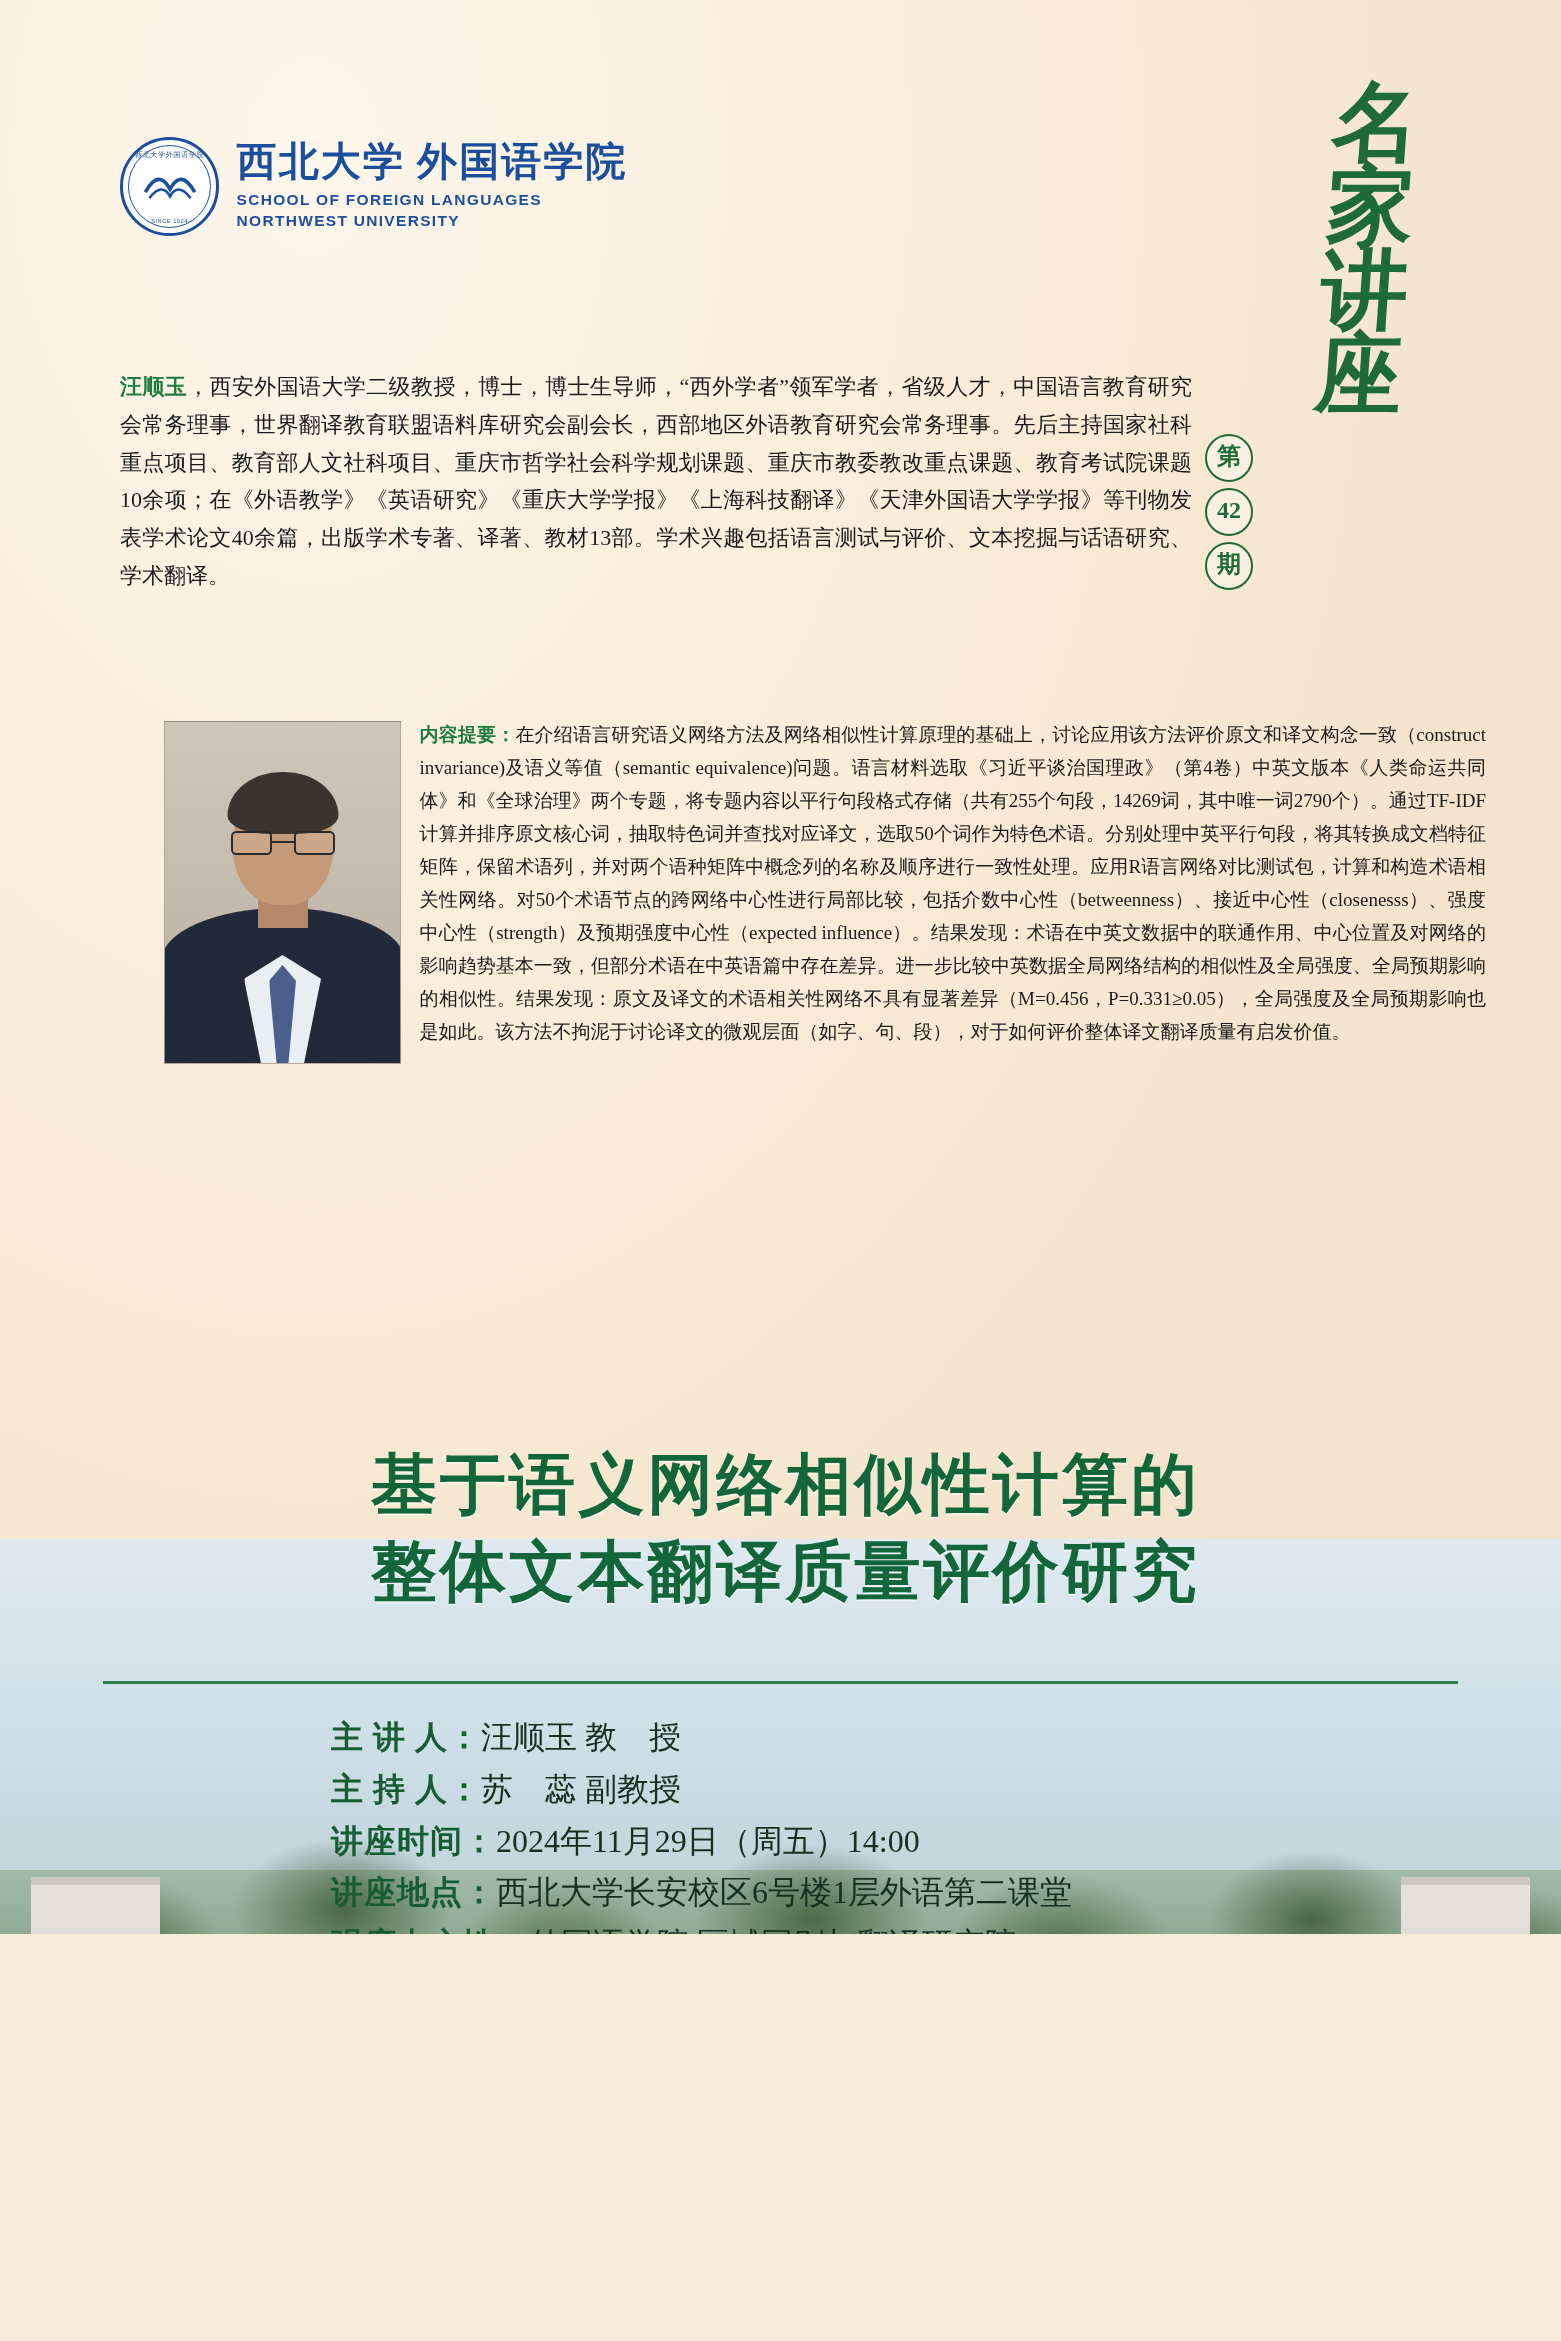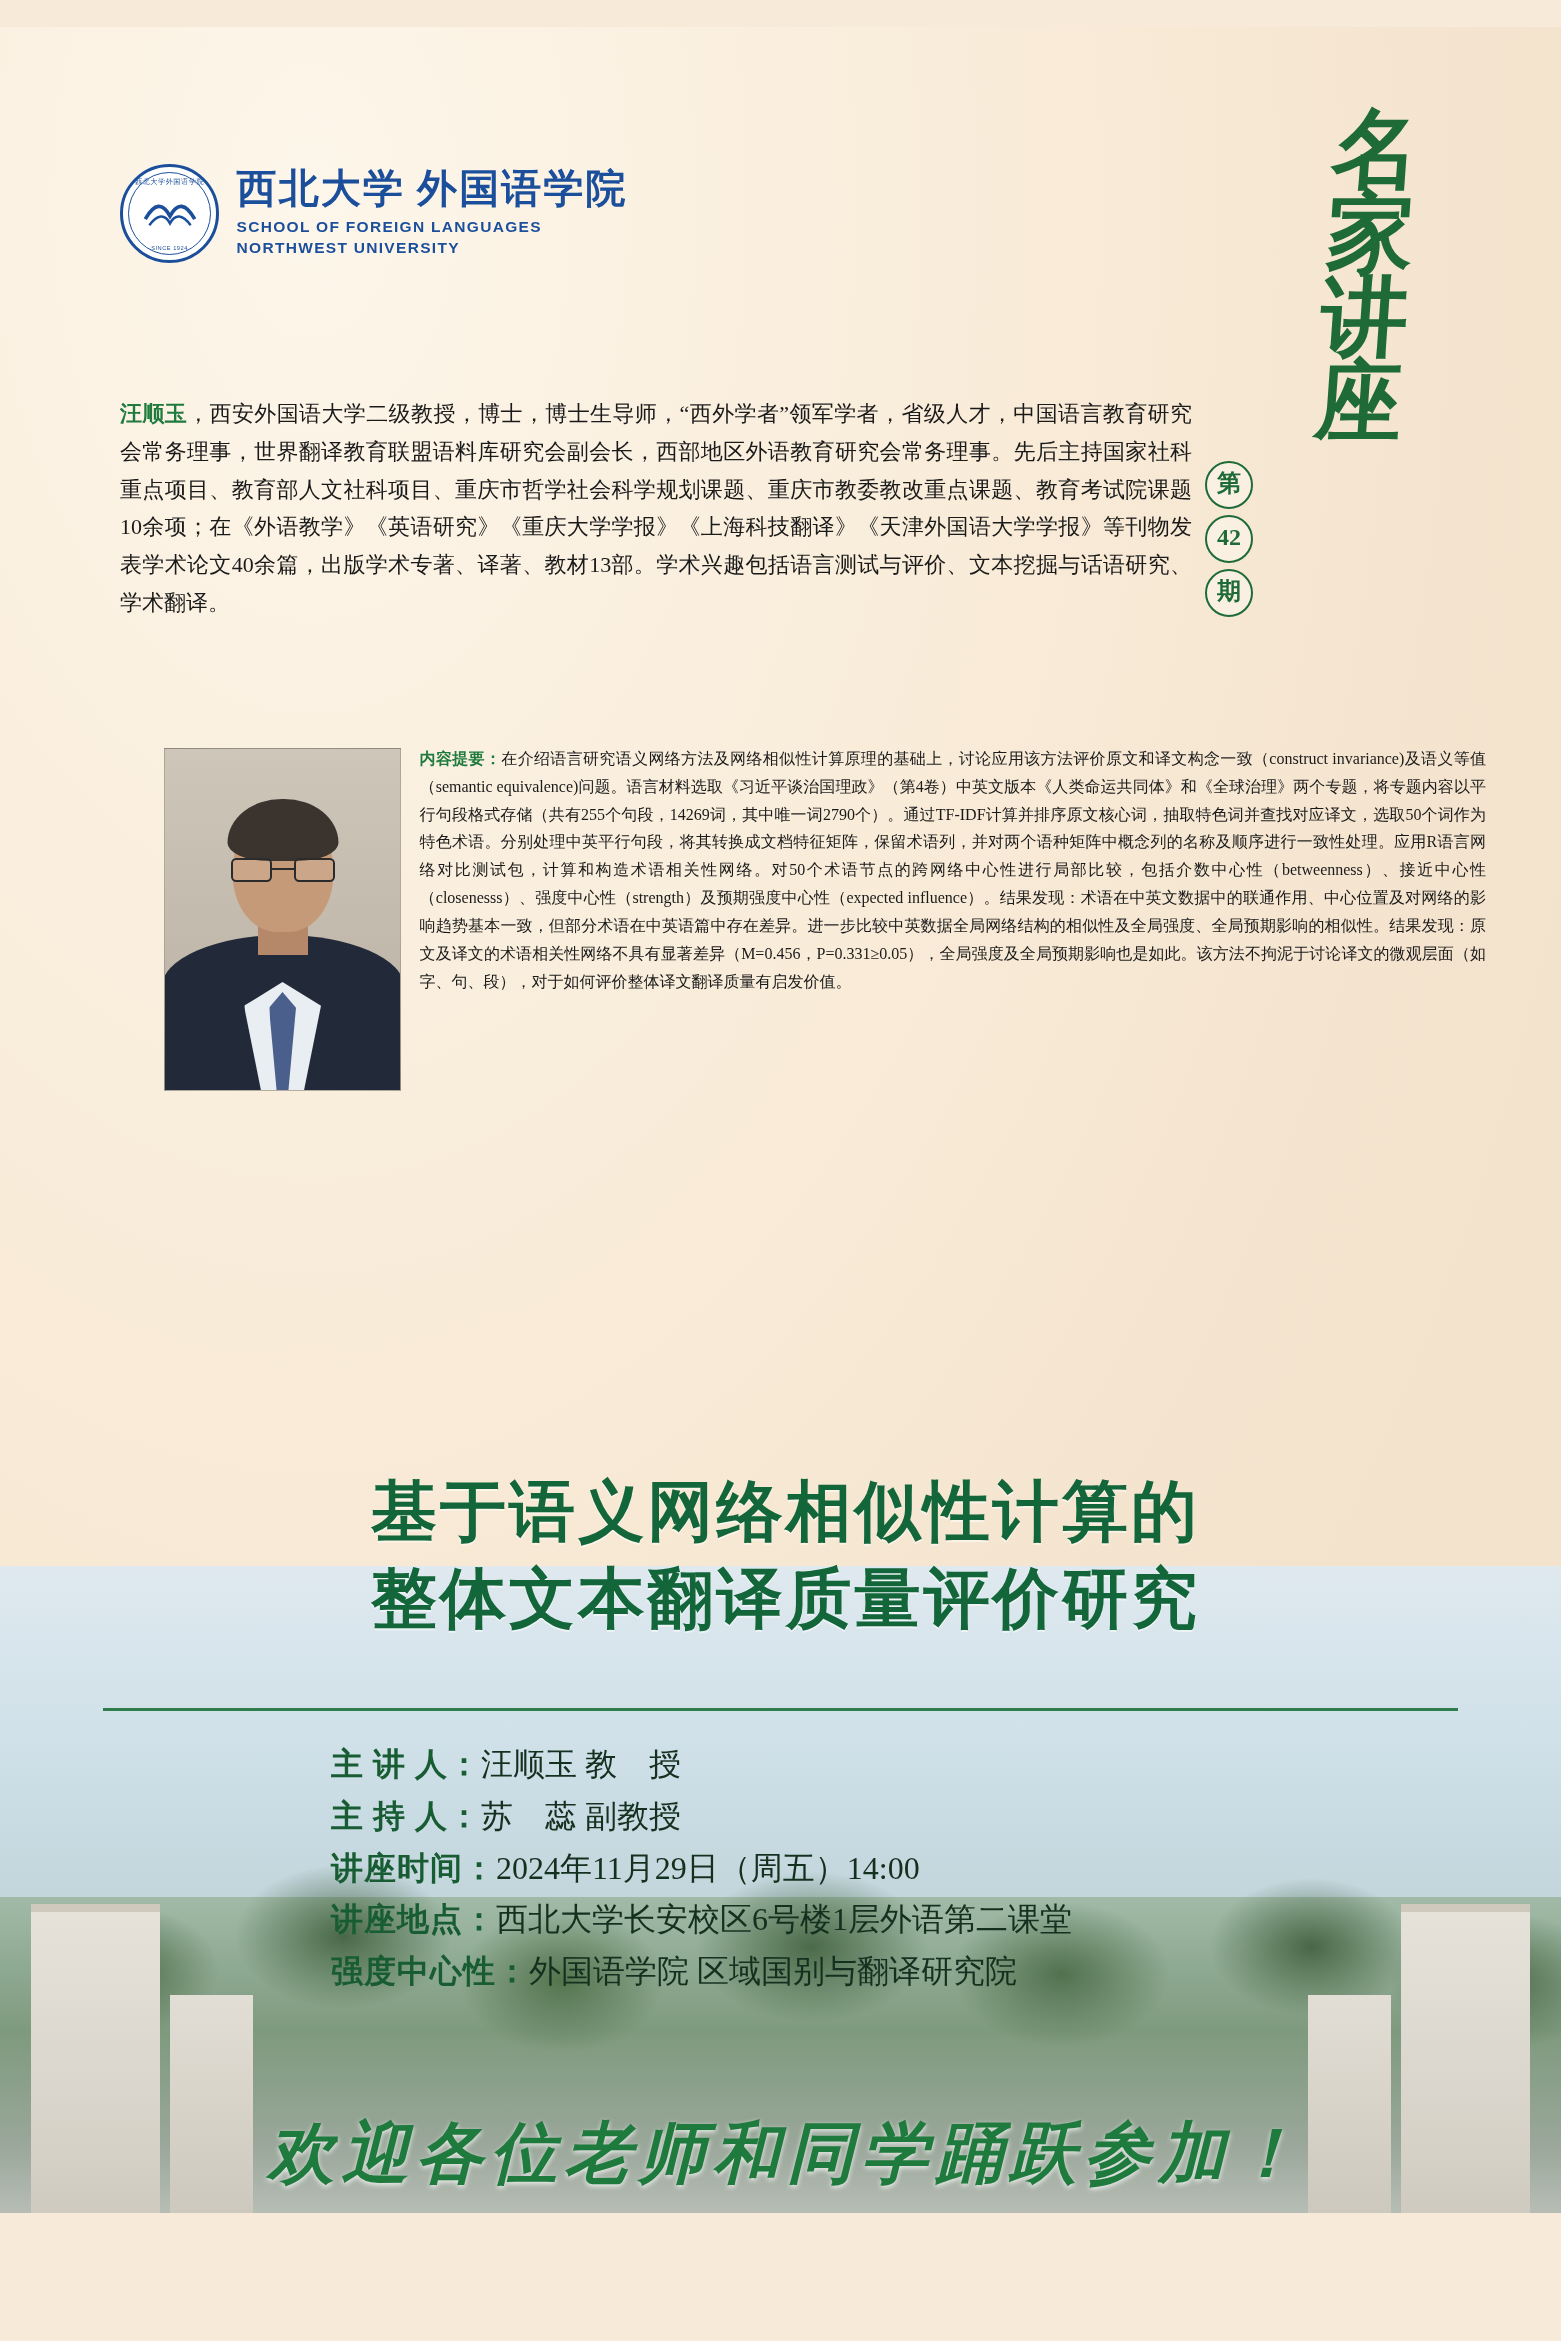--- a/index.html
+++ b/index.html
@@ -10,26 +10,25 @@
     width: 1561px;
     height: 2342px;
     font-family: "Liberation Sans", sans-serif;
     background: #f7ead8;
     overflow: hidden;
   }
 
   .poster {
     position: relative;
     width: 1561px;
-    height: 2186px;
+    height: 1934px;
     background:
       radial-gradient(ellipse at 20% 8%, #fdf6ea 0%, #f8ead6 45%, #f3e2cc 75%),
       linear-gradient(180deg, #fcf3e6 0%, #f6e8d4 40%, #f2e0c8 62%, #eadcc8 70%);
     overflow: hidden;
-    margin-top: 27px;
   }
 
   
   .top-strip {
     position: absolute;
     top: 0; left: 0; right: 0;
     height: 13.4px;
     background: linear-gradient(90deg,#2e7a46 0%, #3c8e55 40%, #2e7a46 100%);
     opacity: .0;
   }
@@ -160,21 +159,21 @@
     color: #1f7a3d;
     font-weight: bold;
   }
 
   .abstract {
     position: absolute;
     top: 718px;
     left: 120px;
     width: 1322px;
     font-family: "Liberation Serif", serif;
-    font-size: 16px;
+    font-size: 19px;
     line-height: 1.74;
     color: #1a1a1a;
     text-align: justify;
     padding-left: 44px;
   }
   .abstract .label {
     color: #1f7a3d;
     font-weight: bold;
   }
   .portrait {

